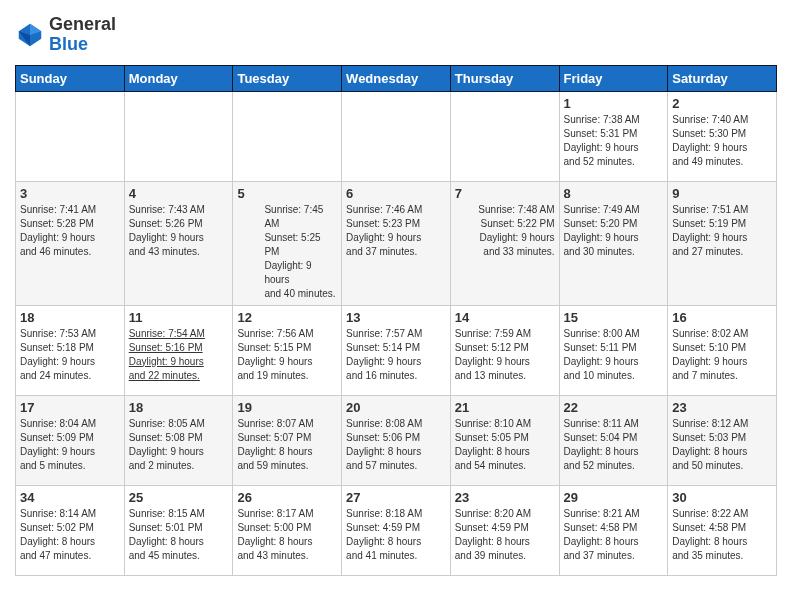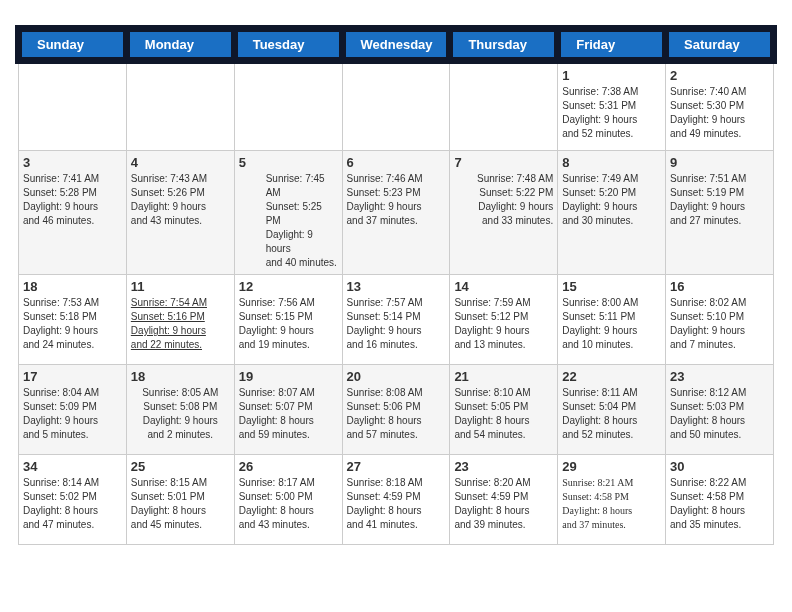--- a/index.html
+++ b/index.html
@@ -53,24 +53,24 @@
       color: #555;
     }
     table {
       width: 100%;
       border-collapse: collapse;
       table-layout: fixed;
     }
     thead th {
       background: #1a6fc4;
       color: white;
-      padding: 5px 15px;
+      padding: 5px 4px;
       font-size: 13px;
       text-align: left;
-      border: 7px solid #0f172a;
+      border: 1px solid #0f172a;
     }
     tbody td {
       border: 1px solid #ccc;
       vertical-align: top;
       padding: 4px;
       font-size: 10.5px;
       color: #333;
       height: 90px;
       background: #fff;
     }
@@ -89,20 +89,31 @@
       color: #333;
     }
     .empty-cell {
       background: #fff !important;
     }
   </style>
 </head>
 <body>
 
 <div class="header">
+  <div class="logo">
+    <svg class="logo-icon" viewBox="0 0 40 40">
+      <polygon points="20,5 35,15 35,25 20,35 5,25 5,15" fill="#1a6fc4"></polygon>
+      <polygon points="20,5 35,15 20,20" fill="#3a90e4"></polygon>
+      <polygon points="5,15 20,20 20,35" fill="#0a4fa4"></polygon>
+    </svg>
+    <div class="logo-text">
+      <span class="logo-general">General</span>
+      <span class="logo-blue">Blue</span>
+    </div>
+  </div>
 </div>
 
 <table>
   <thead>
     <tr>
     <th>Sunday</th>
         <th>Monday</th>
         <th>Tuesday</th>
         <th>Wednesday</th>
         <th>Thursday</th>
@@ -237,21 +248,21 @@
       <tr>
         <td>
           <span class="day-number">17</span>
           <div class="day-info" style="white-space: pre-line;">Sunrise: 8:04 AM
 Sunset: 5:09 PM
 Daylight: 9 hours
 and 5 minutes.</div>
         </td>
         <td>
           <span class="day-number">18</span>
-          <div class="day-info" style="white-space: pre-line; text-align: center;">Sunrise: 8:05 AM
+          <div class="day-info" style="white-space: pre-line;">Sunrise: 8:05 AM
 Sunset: 5:08 PM
 Daylight: 9 hours
 and 2 minutes.</div>
         </td>
         <td>
           <span class="day-number">19</span>
           <div class="day-info" style="white-space: pre-line;">Sunrise: 8:07 AM
 Sunset: 5:07 PM
 Daylight: 8 hours
 and 59 minutes.</div>
@@ -316,21 +327,21 @@
         </td>
         <td>
           <span class="day-number">23</span>
           <div class="day-info" style="white-space: pre-line;">Sunrise: 8:20 AM
 Sunset: 4:59 PM
 Daylight: 8 hours
 and 39 minutes.</div>
         </td>
         <td>
           <span class="day-number">29</span>
-          <div class="day-info" style="white-space: pre-line; font-family: Liberation Serif, serif;">Sunrise: 8:21 AM
+          <div class="day-info" style="white-space: pre-line;">Sunrise: 8:21 AM
 Sunset: 4:58 PM
 Daylight: 8 hours
 and 37 minutes.</div>
         </td>
         <td>
           <span class="day-number">30</span>
           <div class="day-info" style="white-space: pre-line;">Sunrise: 8:22 AM
 Sunset: 4:58 PM
 Daylight: 8 hours
 and 35 minutes.</div>

